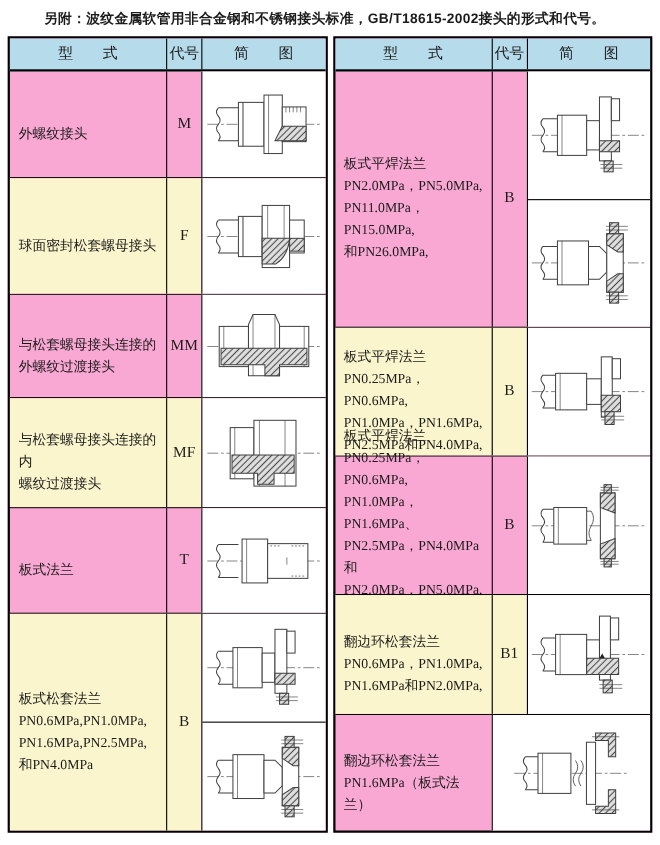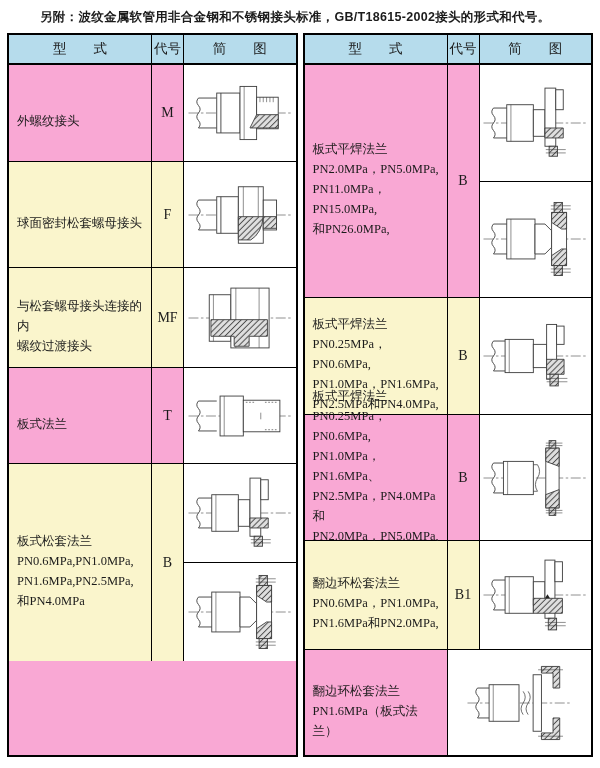--- a/index.html
+++ b/index.html
@@ -251,20 +251,34 @@
         <div class="ccode">F</div>
         <div class="cdiag">
             <div class="sub">
               <svg class="diag" viewBox="0 0 130 96">
                 <use href="#sym-union-nut"></use>
               </svg>
             </div>
           </div>
       </div>
 
+      <div class="row" style="height:94px">
+        <div class="ctype">
+            <span>与松套螺母接头连接的
+外螺纹过渡接头</span>
+          </div>
+        <div class="ccode">MM</div>
+        <div class="cdiag">
+            <div class="sub">
+              <svg class="diag" viewBox="0 0 130 96">
+                <use href="#sym-adapter-male-male"></use>
+              </svg>
+            </div>
+          </div>
+      </div>
 
       <div class="row hl" style="height:100px">
         <div class="ctype">
             <span>与松套螺母接头连接的内
 螺纹过渡接头</span>
           </div>
         <div class="ccode">MF</div>
         <div class="cdiag">
             <div class="sub">
               <svg class="diag" viewBox="0 0 130 96">

